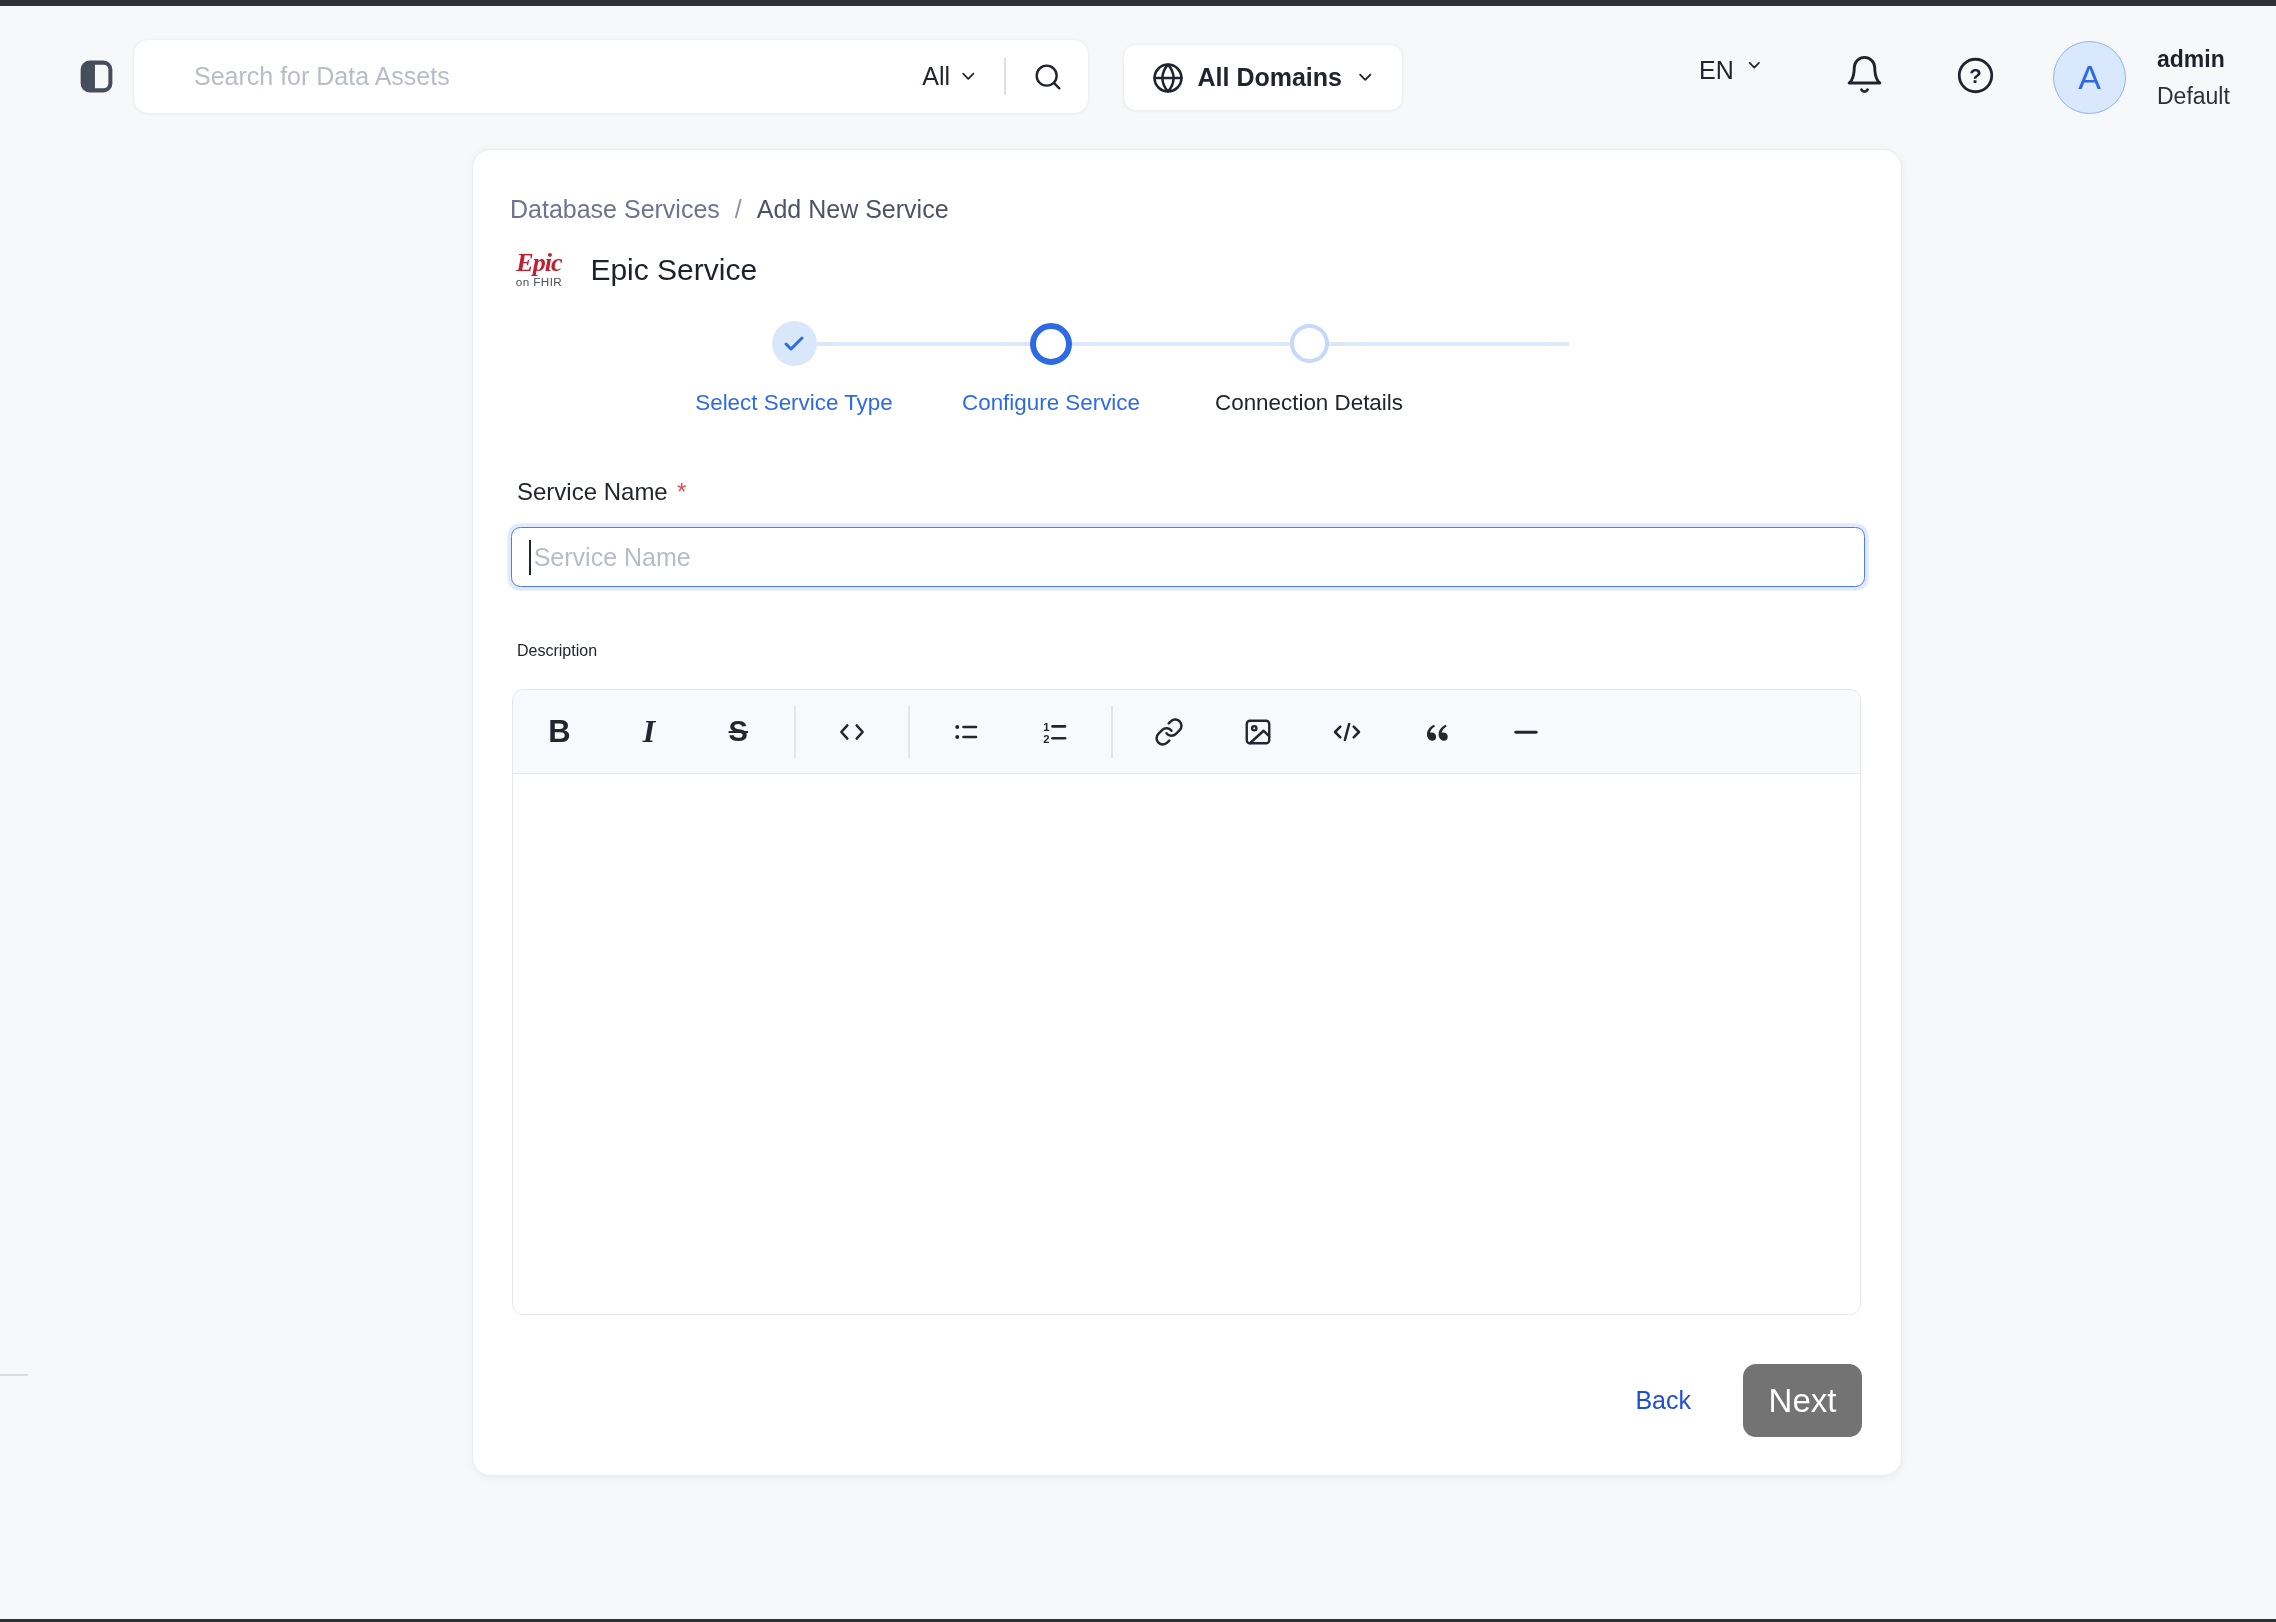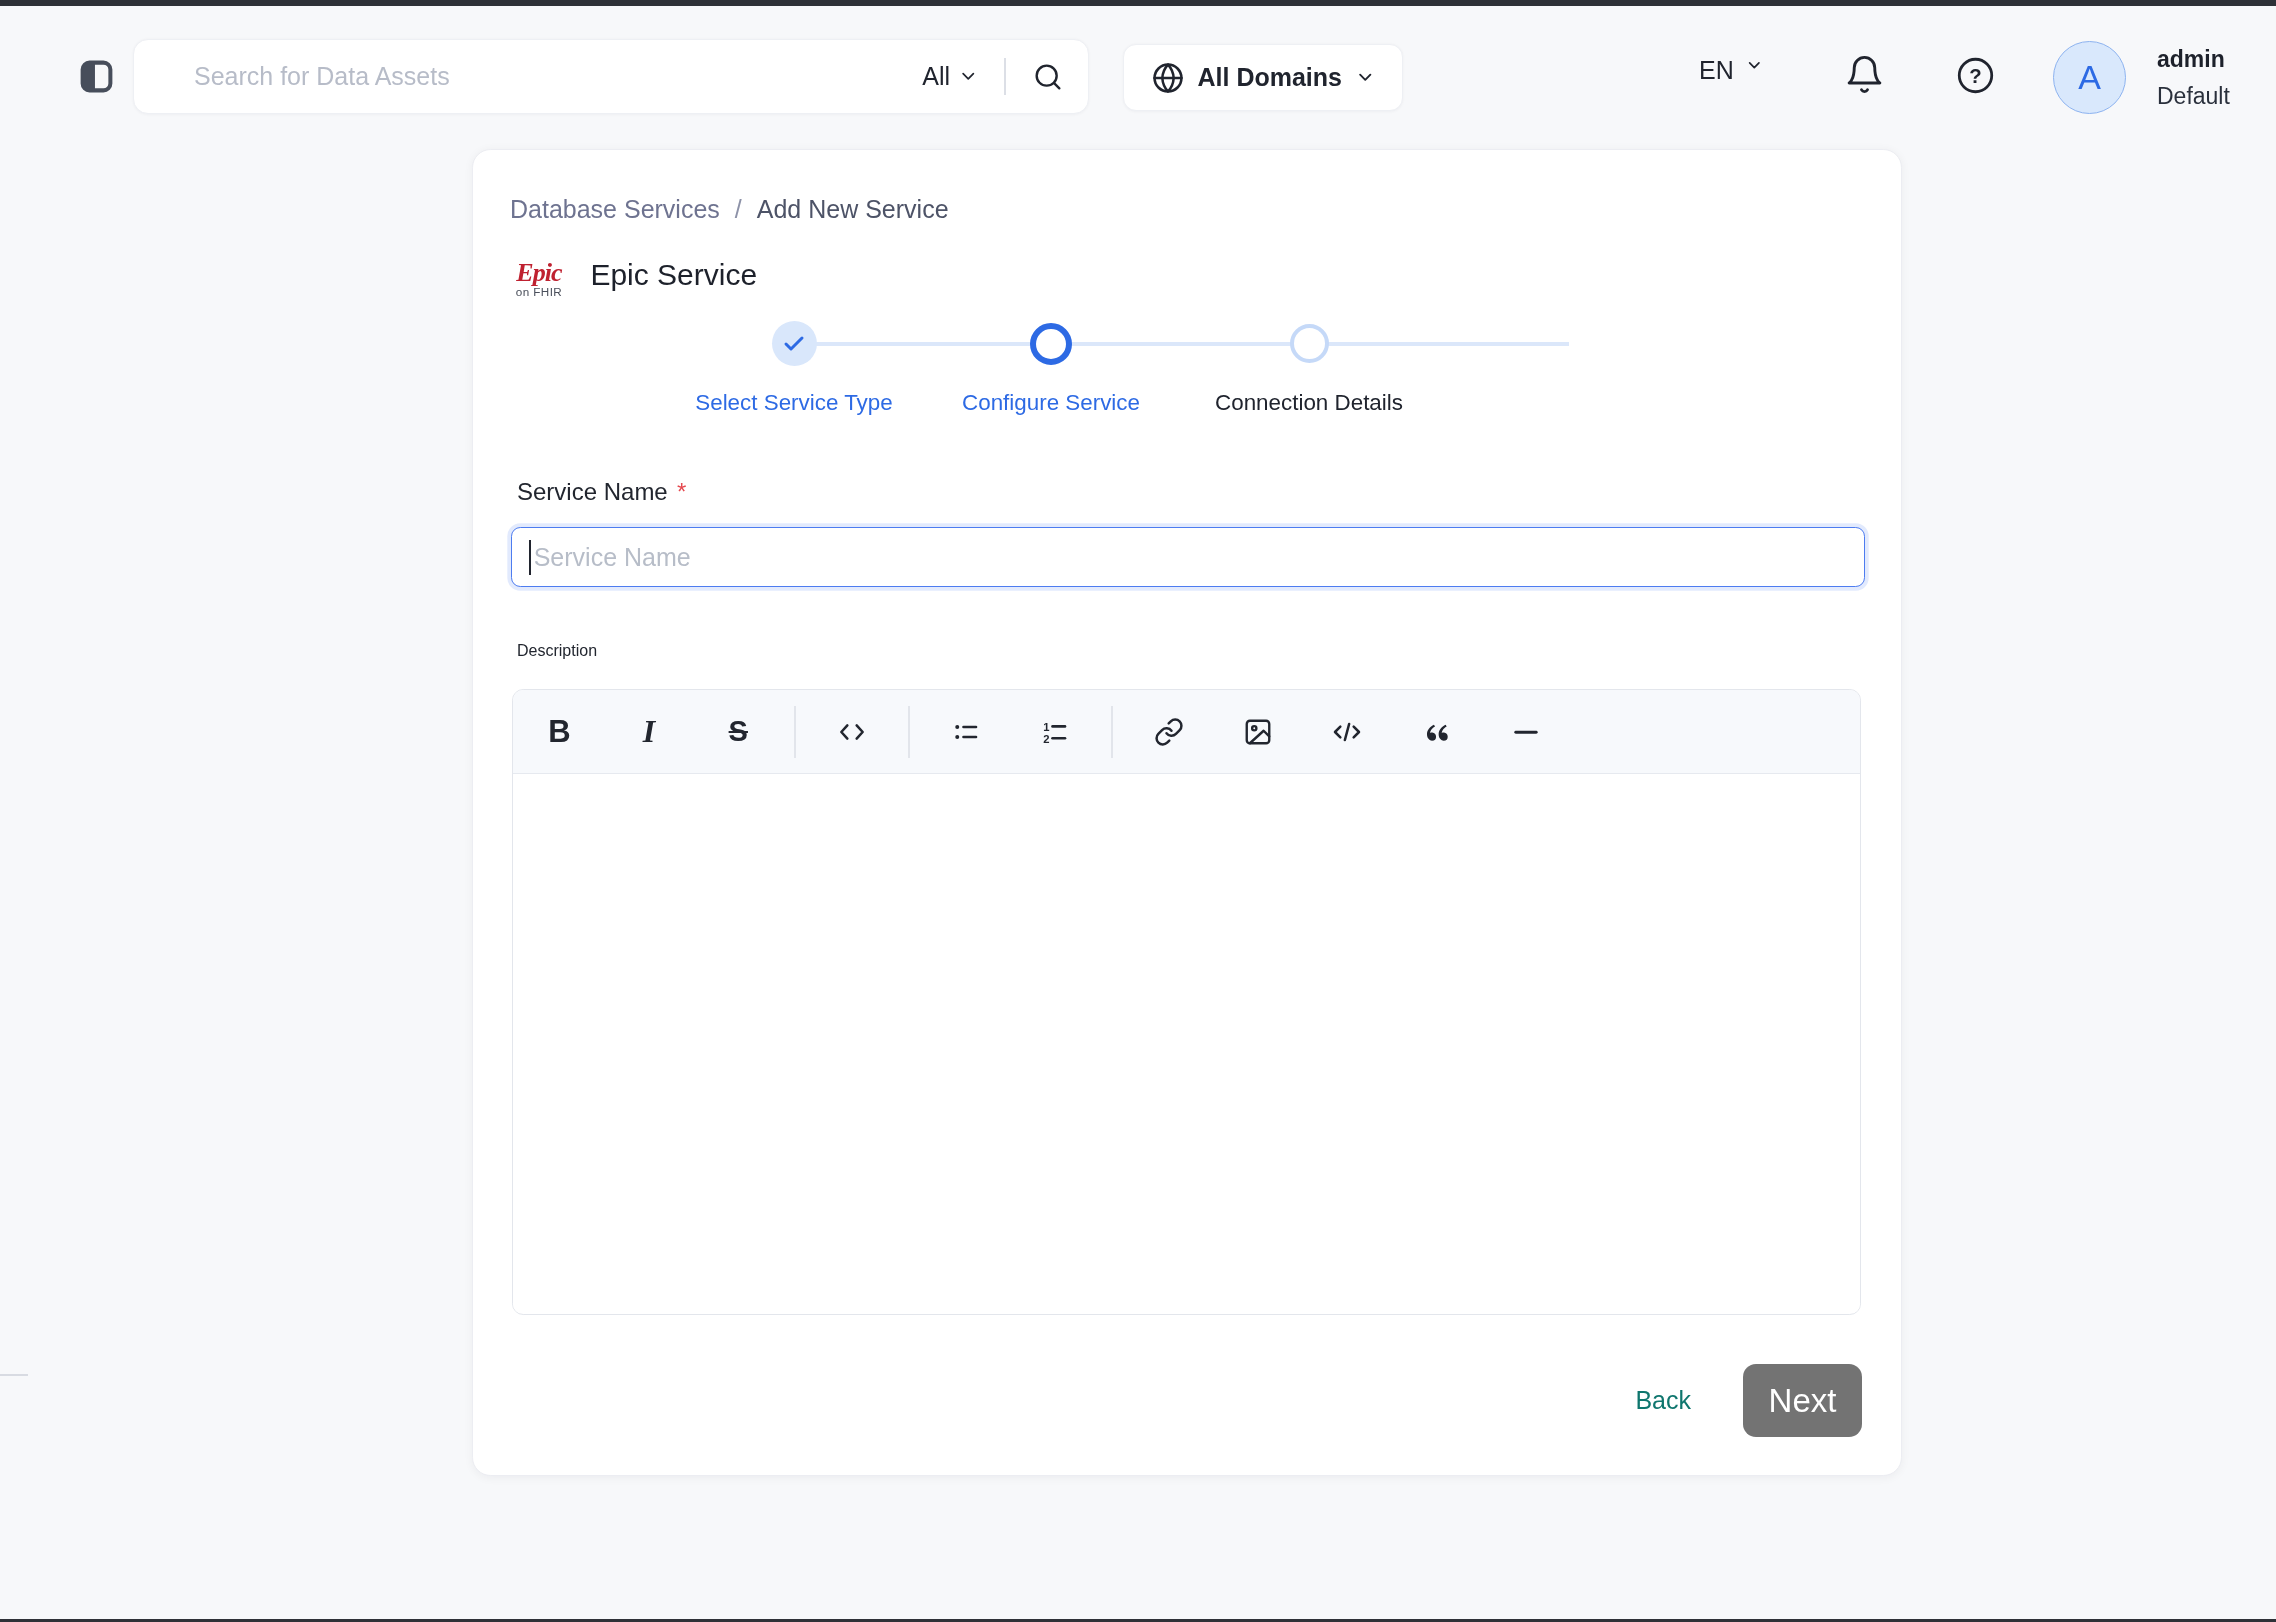--- a/index.html
+++ b/index.html
@@ -64,21 +64,21 @@
     box-shadow:0 1.9px 9.3px rgba(23,28,45,.05);
   }
   .breadcrumb { left:37px; top:45px; display:flex; align-items:center; gap:15px; font-size:25px; }
   .crumb-link { color:#6e7390; cursor:pointer; }
   .crumb-sep { color:#8d92a8; }
   .crumb-current { color:#4d5367; font-weight:500; }
 
   .service-header { left:37px; top:101px; display:flex; align-items:center; gap:22.4px; }
   .epic-logo { width:58px; text-align:center; }
   .epic-word { font-family:"Liberation Serif", serif; font-style:italic; font-weight:700;
-    font-size:26px; color:#bf2130; letter-spacing:-0.9px; line-height:24px;margin-top:10px; }
+    font-size:26px; color:#bf2130; letter-spacing:-0.9px; line-height:24px; }
   .epic-sub { font-size:11.7px; color:#4a4f5b; letter-spacing:0.4px; }
   .service-title { font-size:30px; color:#1d212b; font-weight:500; }
 
   
   .stepper { left:0; top:160px; width:1430px; height:121px; }
   .step-line { position:absolute; left:321px; top:32px; width:775px; height:3.7px; background:#dbe7fa; }
   .step { position:absolute; top:0; width:280px; text-align:center; }
   .step-1 { left:181px; } .step-2 { left:438px; } .step-3 { left:696px; } .step-4 { left:956px; }
   .circle-wrap { height:67px; display:flex; align-items:center; justify-content:center; position:relative; z-index:1; }
   .c-done { width:45px; height:45px; border-radius:50%; background:#d9e7fb; display:flex; align-items:center; justify-content:center; }
@@ -110,21 +110,21 @@
   .tb-btn { width:67px; height:56px; display:flex; align-items:center; justify-content:center;
     margin-right:22.4px; color:#22262f; cursor:pointer; border-radius:7.5px; }
   .tb-sep { width:1.9px; height:52px; background:#e2e5eb; margin-right:22.4px; }
   .glyph-b { font-size:31px; font-weight:800; }
   .glyph-i { font-family:"Liberation Serif", serif; font-style:italic; font-weight:600; font-size:32px; }
   .glyph-s { font-size:29px; font-weight:600; text-decoration:line-through; }
   .editor-body { height:539px; background:#fff; cursor:text; }
 
   
   .card-footer { position:absolute; right:39px; top:1214px; display:flex; align-items:center; gap:52px; }
-  .back-link { color:#0f766e; font-size:25px; cursor:pointer;text-align:center; }
+  .back-link { color:#1d4ed8; font-size:25px; cursor:pointer;text-align:center; }
   .next-btn { width:119px; height:73px; background:#737373; color:#fff; border-radius:13px;
     font-size:33px; display:flex; align-items:center; justify-content:center;
     border:none; cursor:pointer; font-family:"Liberation Sans", sans-serif; }
 </style>
 </head>
 <body>
 
 <div class="abs top-strip"></div>
 <div class="abs bottom-strip"></div>
 <div class="abs left-stub"></div>

